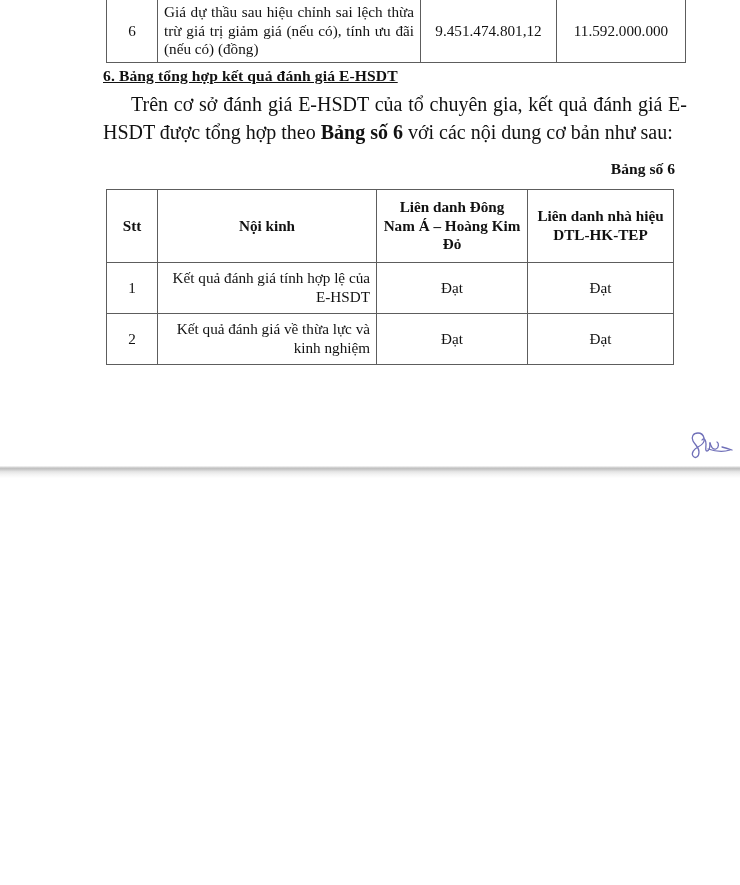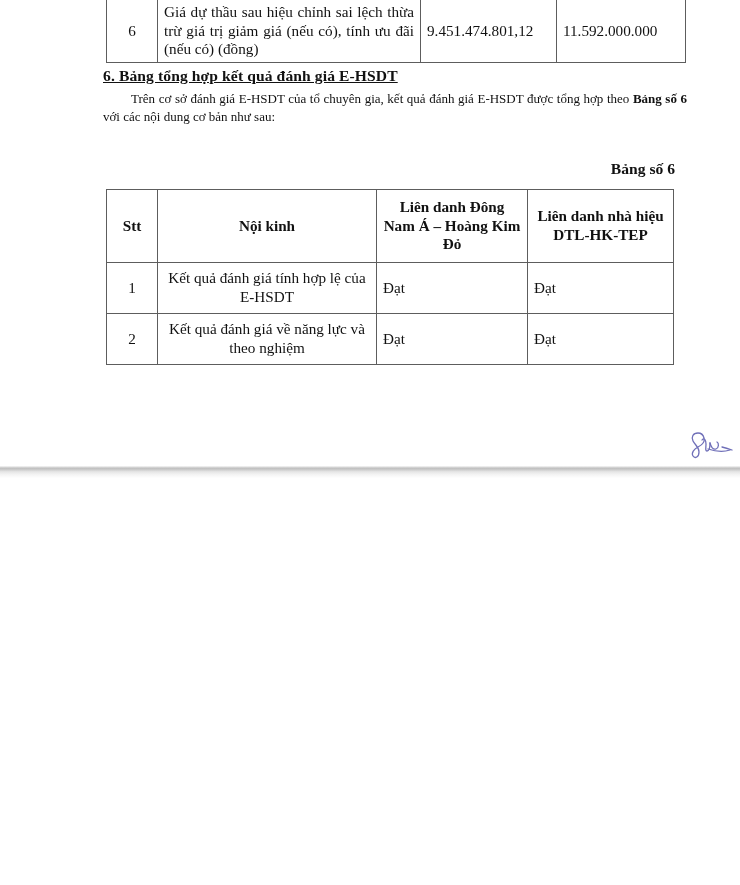--- a/index.html
+++ b/index.html
@@ -46,22 +46,22 @@
     table-layout: fixed;
     font-size: 15.2px;
     line-height: 1.22;
   }
   table.doc-table td {
     border: 1px solid #5d5d5d;
     padding: 3px 6px;
     vertical-align: middle;
   }
   .c-stt     { text-align: center; }
-  .c-content { text-align: center; }
-  .c-num     { text-align: left; }
+  .c-content { text-align: right; }
+  .c-num     { text-align: center; }
   .th-cell {
     font-weight: bold;
     text-align: center;
     vertical-align: middle;
   }
   .justify {
     text-align: justify;
     text-align-last: left;
     hyphens: none;
   }
@@ -81,21 +81,21 @@
     font-size: 15.6px;
     letter-spacing: 0.1px;
   }
   #heading-6 { left: 103px; top: 67px; text-decoration: underline; }
 
   #intro-paragraph {
     position: absolute;
     left: 103px;
     top: 90px;
     width: 584px;
-    font-size: 13px;
+    font-size: 20px;
     line-height: 1.40;
     text-indent: 28px;
   }
   #intro-paragraph b { font-weight: bold; }
 
   #bang-so-6-label {
     position: absolute;
     left: 103px;
     top: 160px;
     width: 572px;
@@ -162,21 +162,21 @@
         <td class="th-cell">Liên danh nhà hiệu DTL-HK-TEP</td>
       </tr>
       <tr>
         <td class="c-stt" style="height:44px">1</td>
         <td class="c-content">Kết quả đánh giá tính hợp lệ của E-HSDT</td>
         <td class="c-num">Đạt</td>
         <td class="c-num">Đạt</td>
       </tr>
       <tr>
         <td class="c-stt" style="height:44px">2</td>
-        <td class="c-content">Kết quả đánh giá về năng lực và theo nghiệm</td>
+        <td class="c-content">Kết quả đánh giá về thừa lực và kinh nghiệm</td>
         <td class="c-num">Đạt</td>
         <td class="c-num">Đạt</td>
       </tr>
     </tbody>
   </table>
 
   <svg id="signature-mark" viewBox="0 0 52 36">
     <g fill="none" stroke="#6f6fb8" stroke-width="1.3" stroke-linecap="round" stroke-linejoin="round">
       <path d="M12 5 C7 5 5 9 7 13 C9 17 13 19 13 24 C13 29 9 31 7 28 C5 25 8 21 12 19 C16 17 19 14 18 10 C17 6 14 5 12 5 Z"></path>
       <path d="M16 12 C18 9 20 12 20 16 C20 20 19 23 21 23 C23 23 24 19 24 15"></path>

